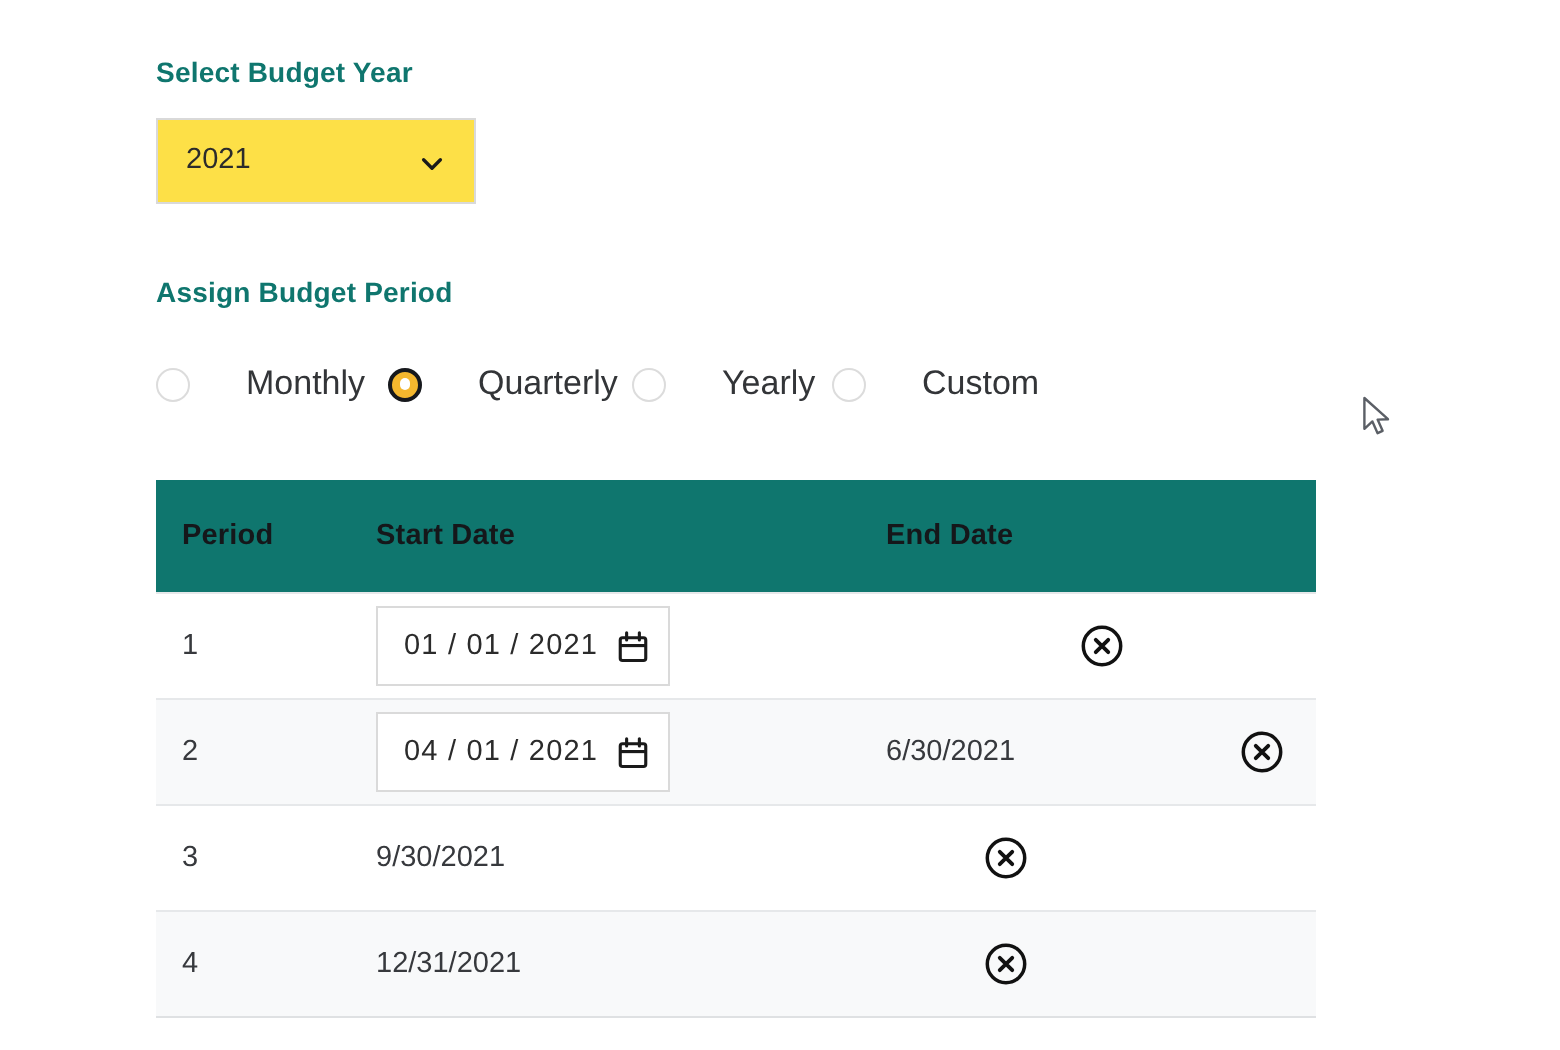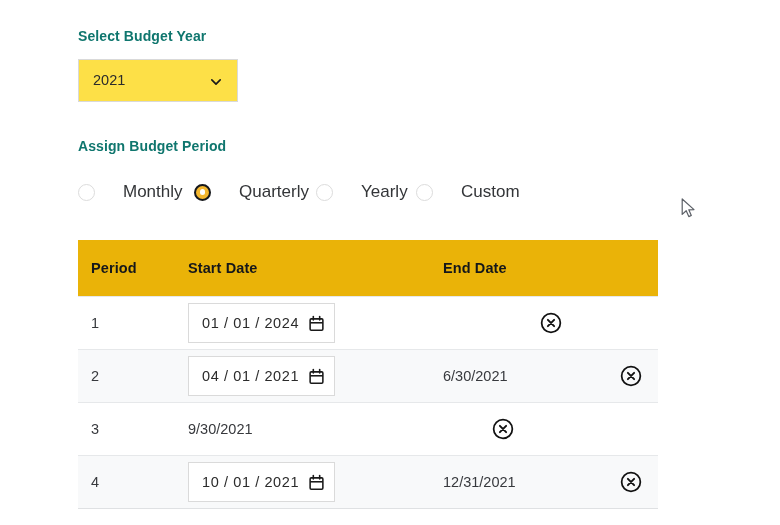--- a/index.html
+++ b/index.html
@@ -122,21 +122,21 @@
     display: flex;
     align-items: center;
     height: 53px;
     box-sizing: border-box;
     border-top: 1px solid #e6e8ea;
     background: #ffffff;
   }
   .trow:first-child { border-top: none; }
   .trow.head {
     height: 56px;
-    background: #eab308;
+    background: #0f766e;
     border-top: none;
   }
   .trow.alt { background: #f8f9fa; }
 
   .c-period { width: 110px; padding-left: 13px; box-sizing: border-box; }
   .c-start  { width: 255px; box-sizing: border-box; }
   .c-end    { width: 160px; box-sizing: border-box; }
   .c-action { flex: 1; display: flex; justify-content: center; box-sizing: border-box; }
 
   .trow.head .c-period,
@@ -235,21 +235,21 @@
       <div class="c-period">Period</div>
       <div class="c-start">Start Date</div>
       <div class="c-end">End Date</div>
       <div class="c-action"></div>
     </div>
 
     <div class="trow">
       <div class="c-period cell-text">1</div>
       <div class="c-start">
         <span class="date-input">
-          <span class="date-text">01 / 01 / 2024</span>
+          <span class="date-text">01 / 01 / 2021</span>
           <svg class="cal-icon" viewBox="0 0 24 24">
             <rect x="3" y="5.5" width="18" height="16" rx="1.6" fill="none" stroke="#1a1a1a" stroke-width="2.2"></rect>
             <line x1="3" y1="11" x2="21" y2="11" stroke="#1a1a1a" stroke-width="2.2"></line>
             <line x1="7.5" y1="2" x2="7.5" y2="7" stroke="#1a1a1a" stroke-width="2.2" stroke-linecap="round"></line>
             <line x1="16.5" y1="2" x2="16.5" y2="7" stroke="#1a1a1a" stroke-width="2.2" stroke-linecap="round"></line>
           </svg>
         </span>
       </div>
       <div class="c-action">
         <svg class="del-btn" viewBox="0 0 24 24">
@@ -287,31 +287,20 @@
       <div class="c-action">
         <svg class="del-btn" viewBox="0 0 24 24">
           <circle cx="12" cy="12" r="10.2" fill="none" stroke="#111111" stroke-width="1.9"></circle>
           <path d="M8.6 8.6 L15.4 15.4 M15.4 8.6 L8.6 15.4" stroke="#111111" stroke-width="2.1" stroke-linecap="round"></path>
         </svg>
       </div>
     </div>
 
     <div class="trow alt">
       <div class="c-period cell-text">4</div>
-      <div class="c-start">
-        <span class="date-input">
-          <span class="date-text">10 / 01 / 2021</span>
-          <svg class="cal-icon" viewBox="0 0 24 24">
-            <rect x="3" y="5.5" width="18" height="16" rx="1.6" fill="none" stroke="#1a1a1a" stroke-width="2.2"></rect>
-            <line x1="3" y1="11" x2="21" y2="11" stroke="#1a1a1a" stroke-width="2.2"></line>
-            <line x1="7.5" y1="2" x2="7.5" y2="7" stroke="#1a1a1a" stroke-width="2.2" stroke-linecap="round"></line>
-            <line x1="16.5" y1="2" x2="16.5" y2="7" stroke="#1a1a1a" stroke-width="2.2" stroke-linecap="round"></line>
-          </svg>
-        </span>
-      </div>
       <div class="c-end cell-text">12/31/2021</div>
       <div class="c-action">
         <svg class="del-btn" viewBox="0 0 24 24">
           <circle cx="12" cy="12" r="10.2" fill="none" stroke="#111111" stroke-width="1.9"></circle>
           <path d="M8.6 8.6 L15.4 15.4 M15.4 8.6 L8.6 15.4" stroke="#111111" stroke-width="2.1" stroke-linecap="round"></path>
         </svg>
       </div>
     </div>
 
   </div>

